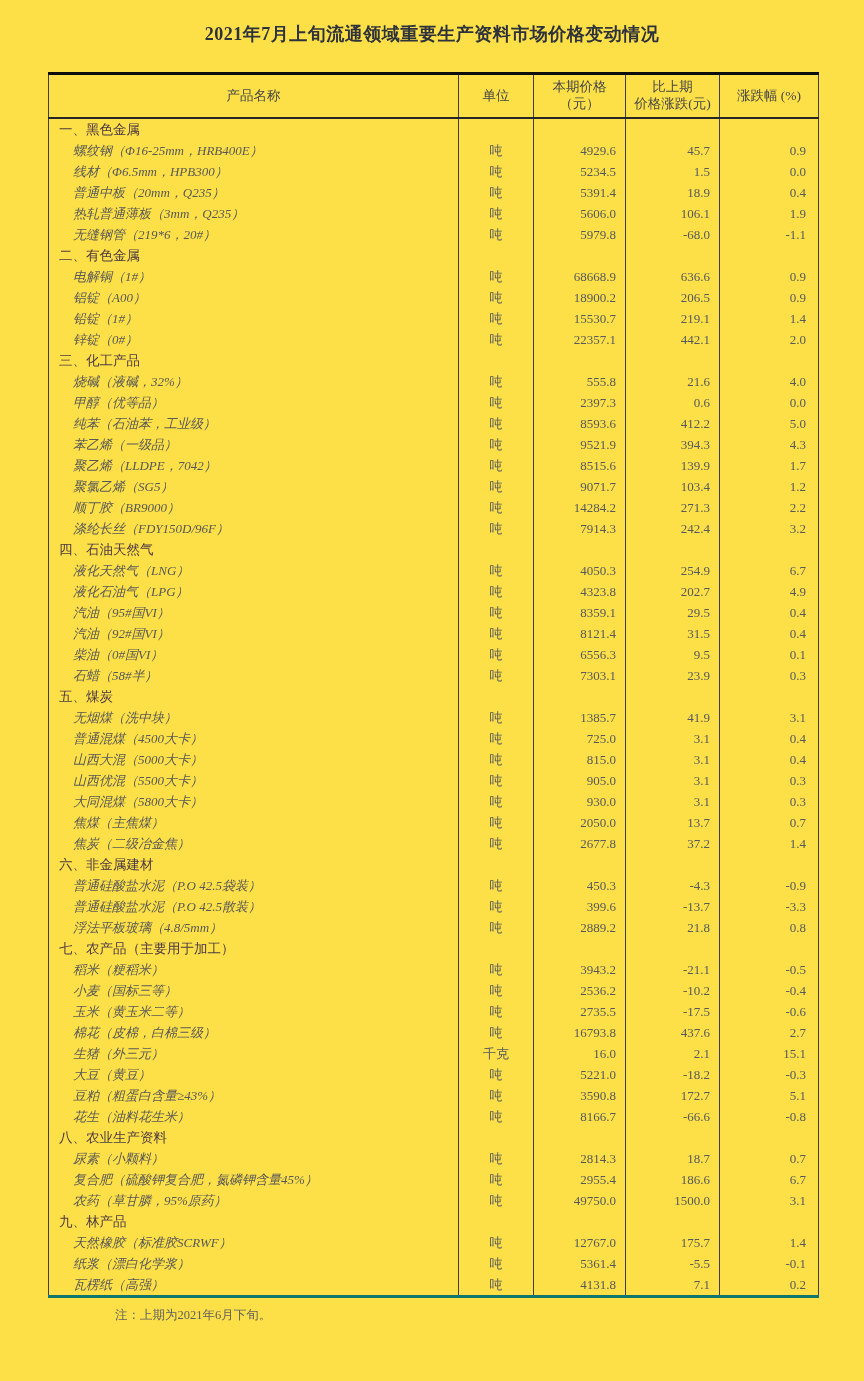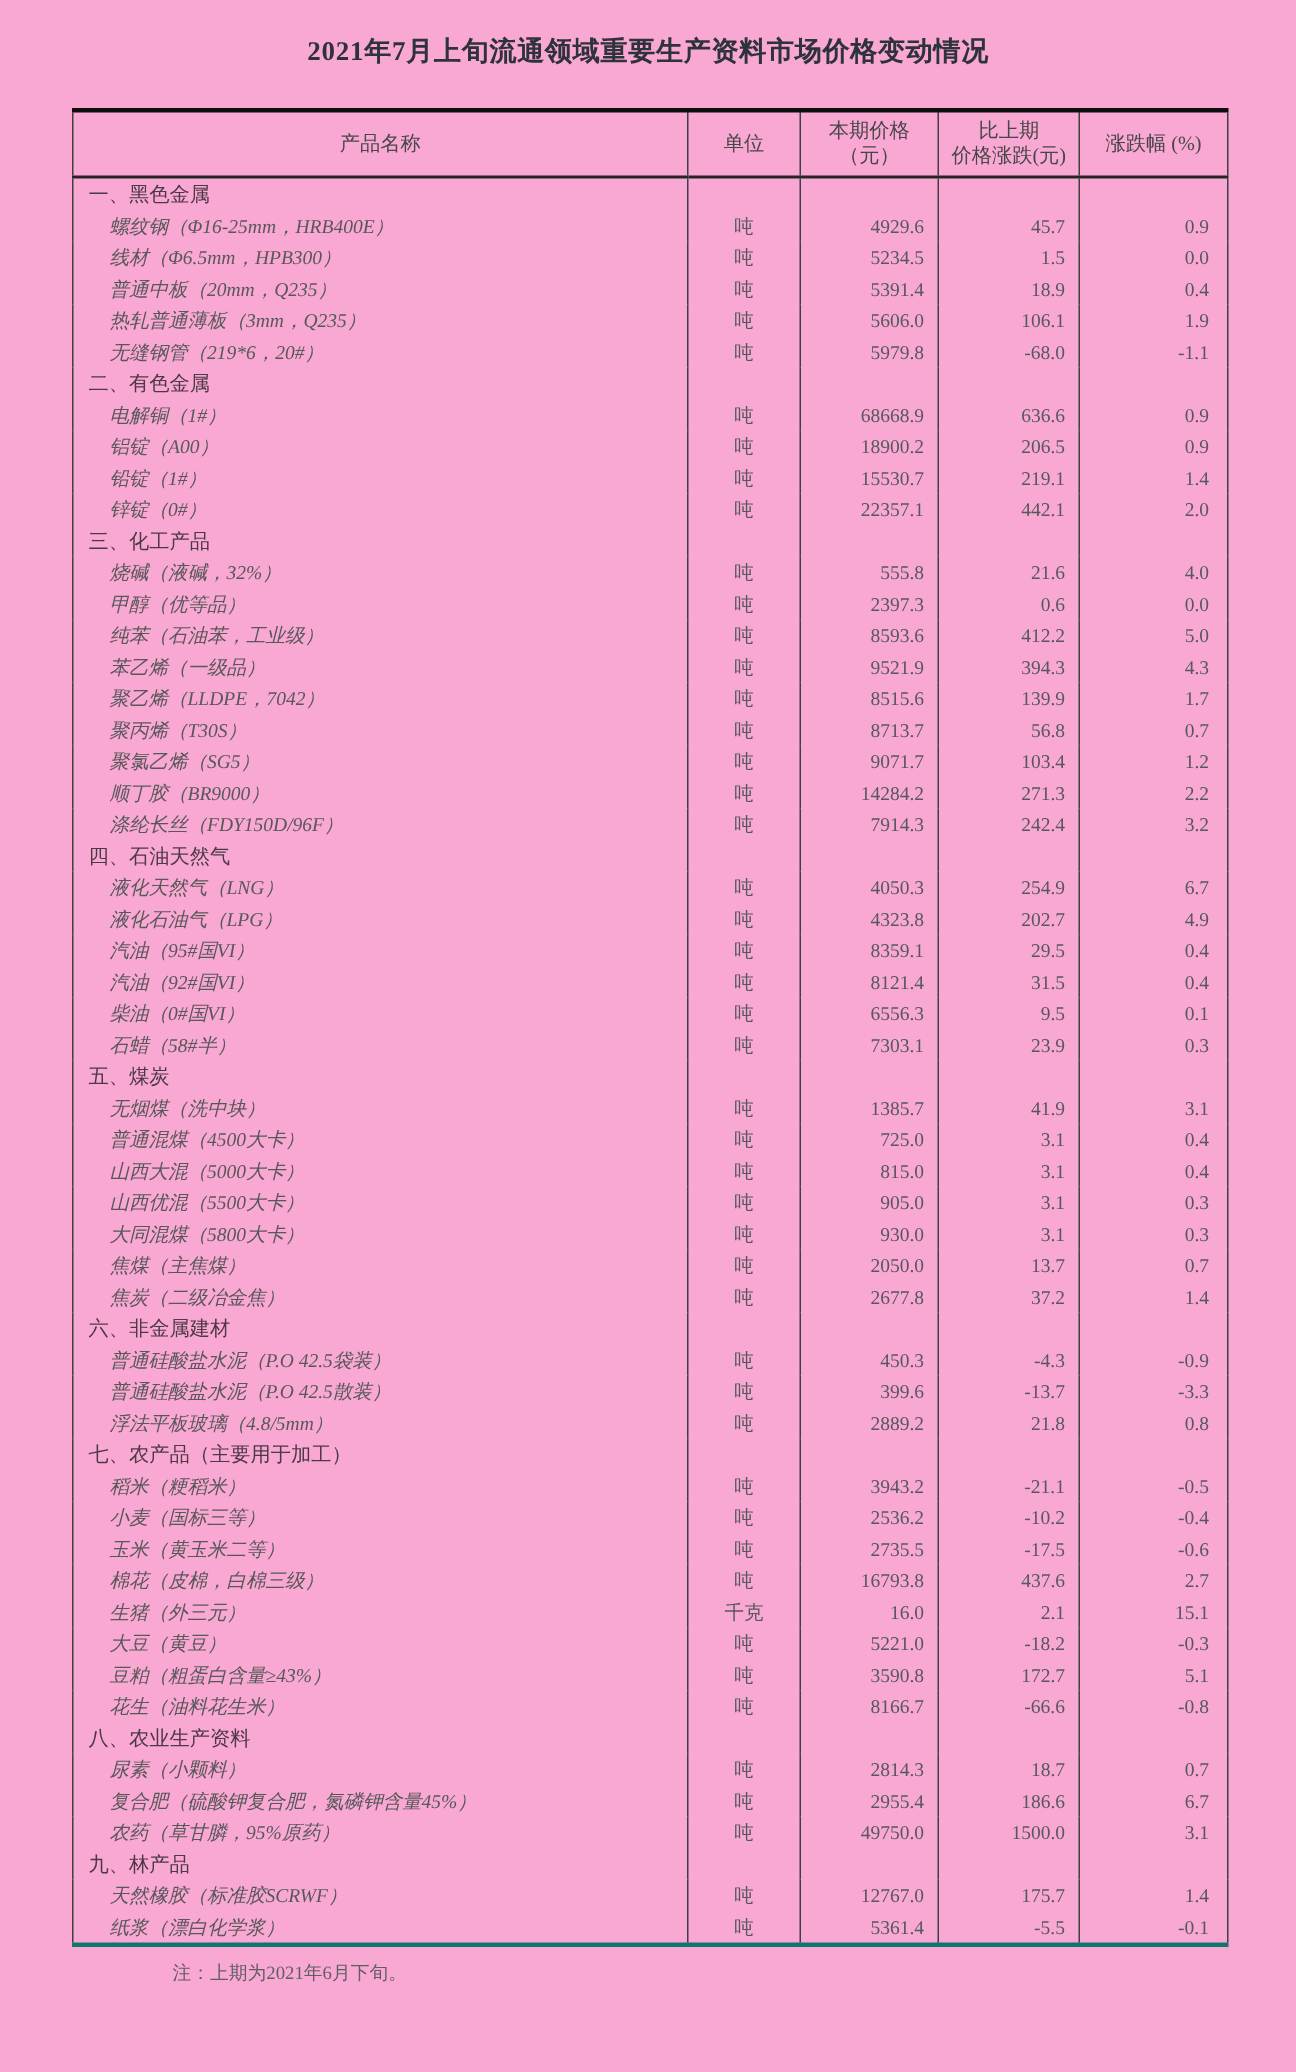--- a/index.html
+++ b/index.html
@@ -7,21 +7,21 @@
     padding: 0;
     background: #ffffff;
     width: 864px;
     height: 1381px;
     font-family: "Liberation Serif", serif;
   }
   .page {
     width: 864px;
     height: 1381px;
     overflow: hidden;
-    background: #f9a8d4;
+    background: #fde047;
   }
   .title {
     margin: 0;
     padding-top: 22px;
     text-align: center;
     font-size: 18px;
     font-weight: bold;
     color: #2e323b;
     letter-spacing: 0.5px;
   }
@@ -223,27 +223,20 @@
           <td class="num pct-cell">4.3</td>
         </tr>
         <tr>
           <td class="name product-name">聚乙烯（LLDPE，7042）</td>
           <td class="unit-cell">吨</td>
           <td class="num price-cell">8515.6</td>
           <td class="num change-cell">139.9</td>
           <td class="num pct-cell">1.7</td>
         </tr>
         <tr>
-          <td class="name product-name">聚丙烯（T30S）</td>
-          <td class="unit-cell">吨</td>
-          <td class="num price-cell">8713.7</td>
-          <td class="num change-cell">56.8</td>
-          <td class="num pct-cell">0.7</td>
-        </tr>
-        <tr>
           <td class="name product-name">聚氯乙烯（SG5）</td>
           <td class="unit-cell">吨</td>
           <td class="num price-cell">9071.7</td>
           <td class="num change-cell">103.4</td>
           <td class="num pct-cell">1.2</td>
         </tr>
         <tr>
           <td class="name product-name">顺丁胶（BR9000）</td>
           <td class="unit-cell">吨</td>
           <td class="num price-cell">14284.2</td>
@@ -494,19 +487,26 @@
           <td class="num price-cell">12767.0</td>
           <td class="num change-cell">175.7</td>
           <td class="num pct-cell">1.4</td>
         </tr>
         <tr>
           <td class="name product-name">纸浆（漂白化学浆）</td>
           <td class="unit-cell">吨</td>
           <td class="num price-cell">5361.4</td>
           <td class="num change-cell">-5.5</td>
           <td class="num pct-cell">-0.1</td>
+        </tr>
+        <tr>
+          <td class="name product-name">瓦楞纸（高强）</td>
+          <td class="unit-cell">吨</td>
+          <td class="num price-cell">4131.8</td>
+          <td class="num change-cell">7.1</td>
+          <td class="num pct-cell">0.2</td>
         </tr>
       </tbody>
   </table>
 
   <div class="note">注：上期为2021年6月下旬。</div>
 
 </div>
 
 </body></html>

